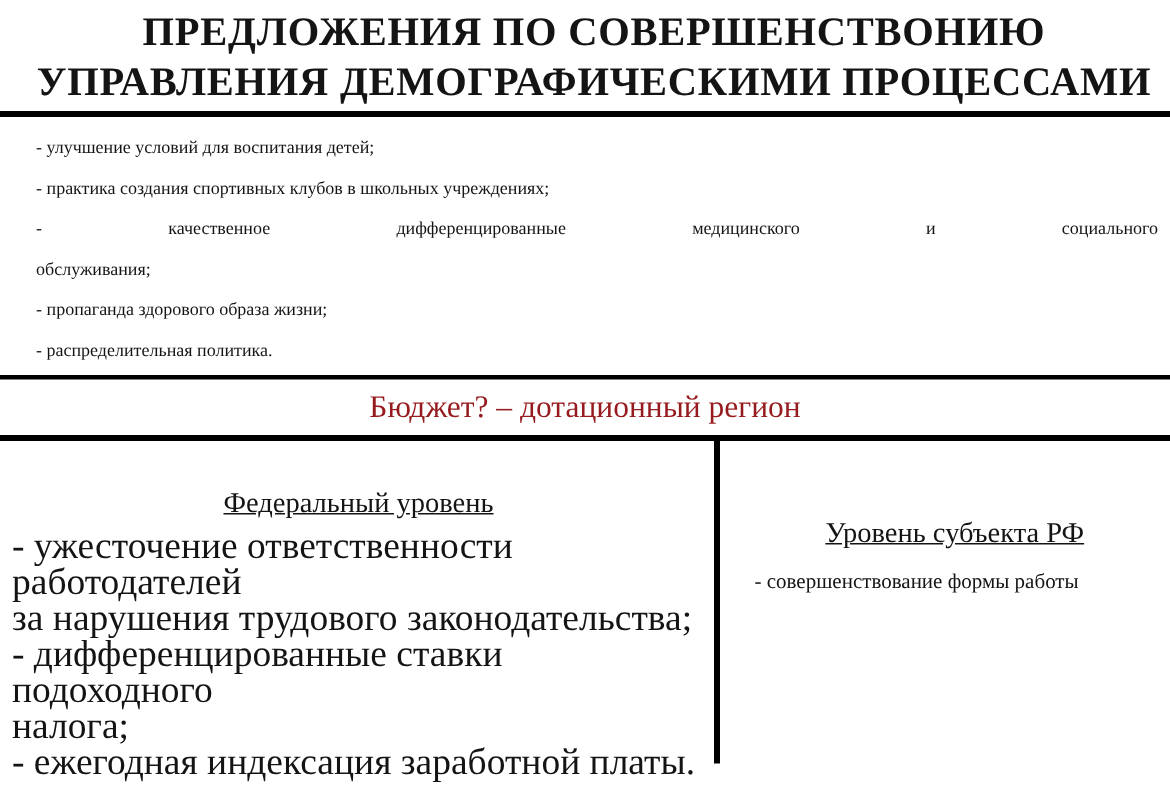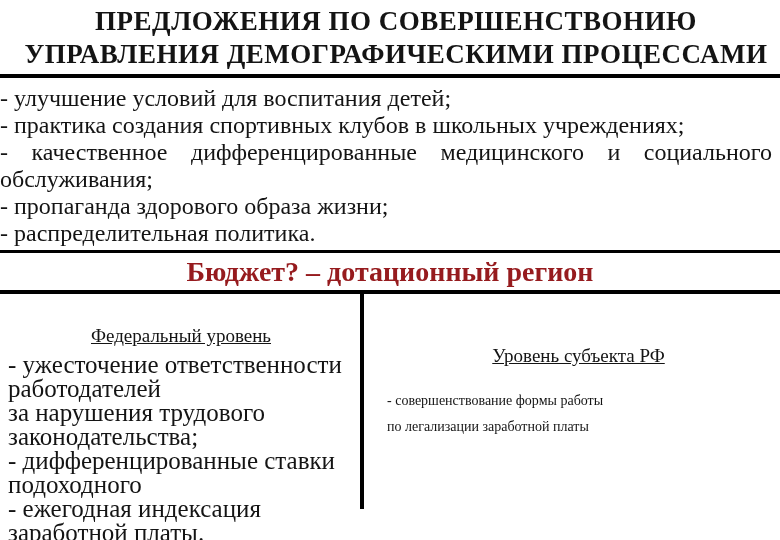--- a/index.html
+++ b/index.html
@@ -30,65 +30,65 @@
     font-weight: bold;
     letter-spacing: 0.5px;
     white-space: nowrap;
   }
   .rule-h {
     height: 4px;
     background: var(--rule);
   }
   .rule-title { margin-top: 3px; }
   .proposals {
-    padding: 7px 8px 0 0;
-    font-size: 24px;
+    padding: 7px 8px 0 24px;
+    font-size: 12px;
     line-height: 27px;
   }
   .proposals p { margin: 0; }
   .proposals p.justified {
     text-align: justify;
     text-align-last: justify;
   }
   .rule-above-banner { margin-top: 3px; height: 3px; }
   .banner-row {
     height: 37px;
     display: flex;
     align-items: center;
     justify-content: center;
   }
   .banner-text {
-    font-size: 28px;
-    font-weight: bold;
+    font-size: 21px;
+    font-weight: normal;
     color: var(--banner-red);
   }
   .columns {
     display: flex;
     height: 215px;
   }
   .col-left {
-    width: 360px;
+    width: 476px;
     padding: 30px 6px 0 8px;
   }
   .col-divider {
     width: 4px;
     background: var(--rule);
   }
   .col-right {
     flex: 1;
     padding: 50px 10px 0 23px;
   }
   .col-header {
     text-align: center;
     text-decoration: underline;
     font-size: 19px;
     line-height: 24px;
     margin-bottom: 5px;
   }
-  .col-right .col-header { margin-bottom: 20px; }
+  .col-right .col-header { margin-bottom: 8px; }
   .col-line {
     font-size: 25px;
     line-height: 24px;
   }
   .col-right .col-line {
     font-size: 14px;
     line-height: 26px;
   }
 </style>
 </head>
@@ -120,26 +120,26 @@
 
   <div class="rule-h"></div>
 
   <div class="columns">
 
     <div class="col-left">
       <div class="col-header">Федеральный уровень</div>
       <div class="col-line">- ужесточение ответственности работодателей</div>
       <div class="col-line">за нарушения трудового законодательства;</div>
       <div class="col-line">- дифференцированные ставки подоходного</div>
+      <div class="col-line">налога;</div>
       <div class="col-line">- ежегодная индексация заработной платы.</div>
     </div>
 
     <div class="col-divider"></div>
 
     <div class="col-right">
       <div class="col-header">Уровень субъекта РФ</div>
       <div class="col-line">- совершенствование формы работы</div>
-      <div class="col-line">по легализации заработной платы</div>
     </div>
 
   </div>
 
 </div>
 
 </body></html>

